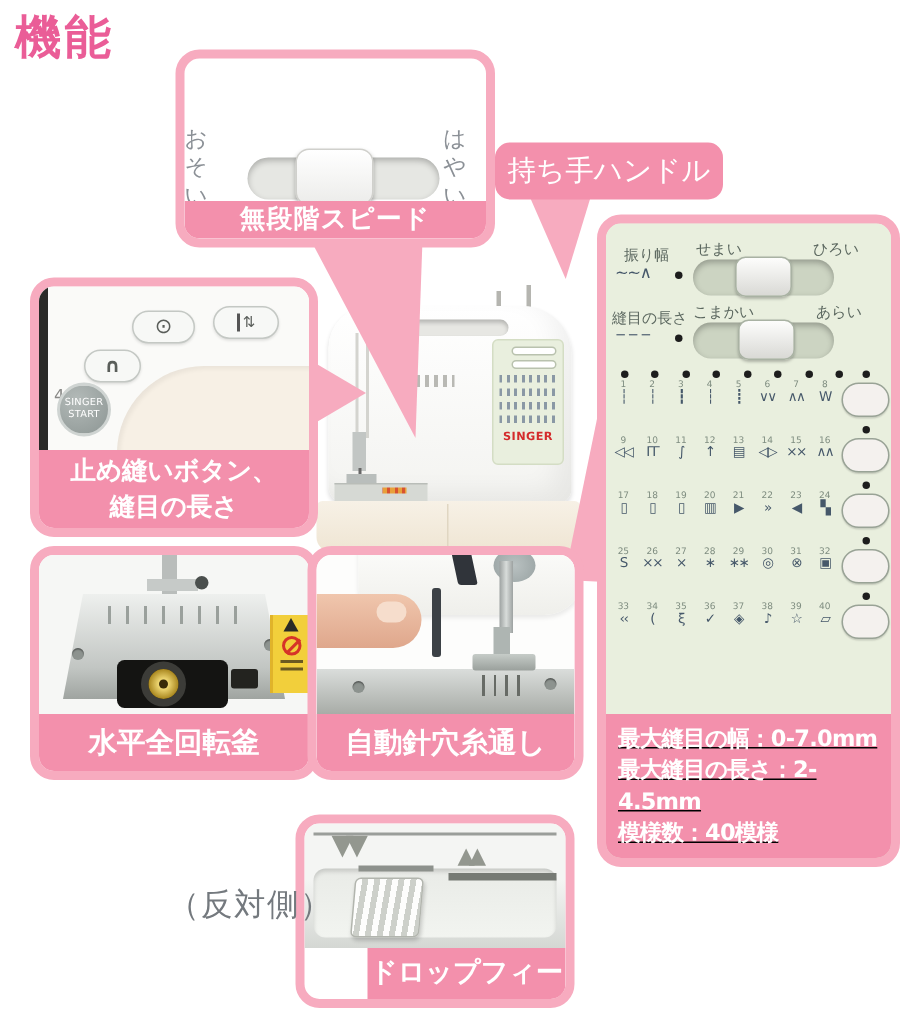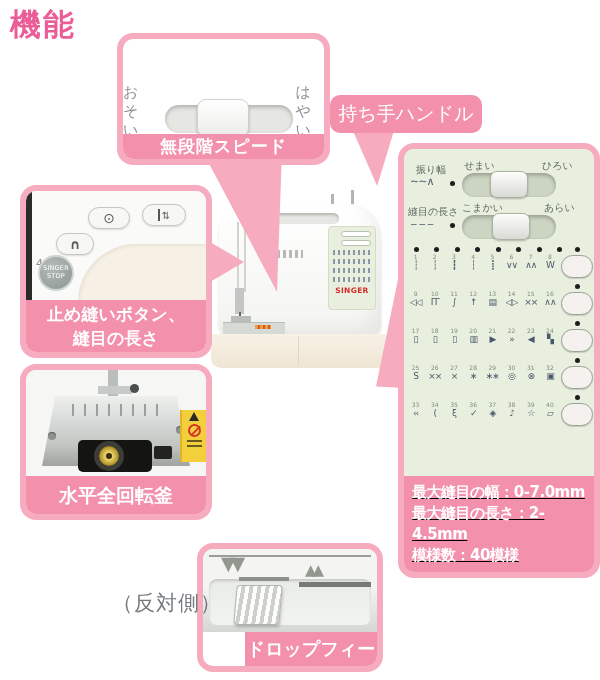--- a/index.html
+++ b/index.html
@@ -214,21 +214,21 @@
       </div>
       <div class="obtn" id="btn-updown">
         <span class="needle-glyph"></span>
         <span>⇅</span>
       </div>
       <div class="obtn" id="btn-reverse">
         <span>∩</span>
       </div>
       <div class="startstop">
         <span>SINGER</span>
-        <span>STOP</span>
+        <span>START</span>
       </div>
       <div class="beige"></div>
     </div>
     <div class="pband">
       <div>止め縫いボタン、</div>
       <div>縫目の長さ</div>
     </div>
   </div>
 
   <div class="pbox" id="pattern-box">
@@ -470,20 +470,41 @@
       <div class="sticker">
         <div class="warn-tri"></div>
         <div class="no-circle"></div>
         <div class="stk-line"></div>
         <div class="stk-line"></div>
       </div>
     </div>
     <div class="pband">水平全回転釜</div>
   </div>
 
+  <div class="pbox" id="threader-box">
+    <div class="photo">
+      <div class="t-head"></div>
+      <div class="t-wheel"></div>
+      <div class="t-slot"></div>
+      <div class="tplate">
+        <div class="tslots"></div>
+        <div class="screw" style="left:24px;top:8px;"></div>
+        <div class="screw" style="right:12px;top:6px;"></div>
+      </div>
+      <div class="finger">
+        <div class="nail"></div>
+      </div>
+      <div class="lever"></div>
+      <div class="nbar"></div>
+      <div class="tneedle"></div>
+      <div class="fstem"></div>
+      <div class="tfoot"></div>
+    </div>
+    <div class="pband">自動針穴糸通し</div>
+  </div>
 
   <div class="pbox" id="dropfeed-box">
     <div class="photo">
       <div class="df-topline"></div>
       <div class="df-recess"></div>
       <div class="df-barL"></div>
       <div class="df-barR"></div>
       <div class="df-tri" id="feed-down-icon">▼▼</div>
       <div class="df-tri" id="feed-up-icon">▲▲</div>
       <div class="df-knob"></div>

